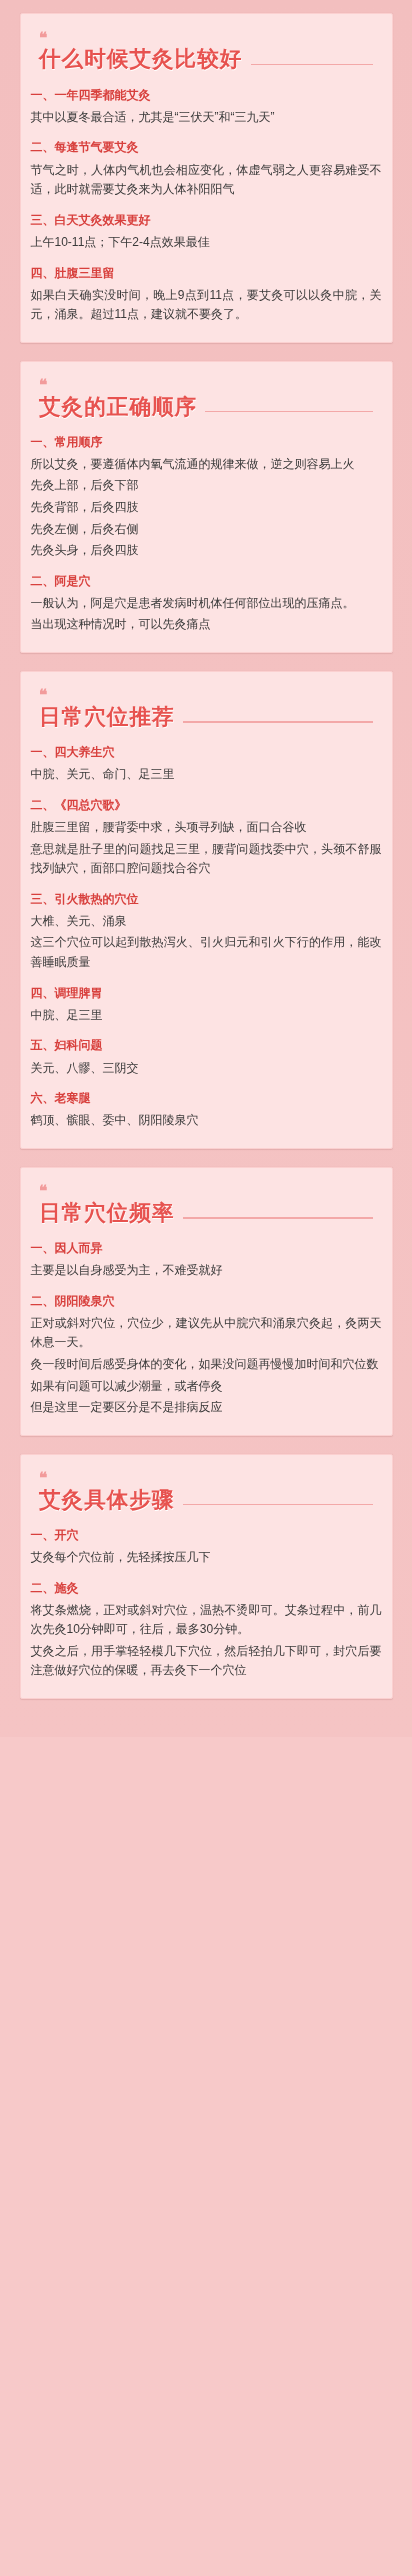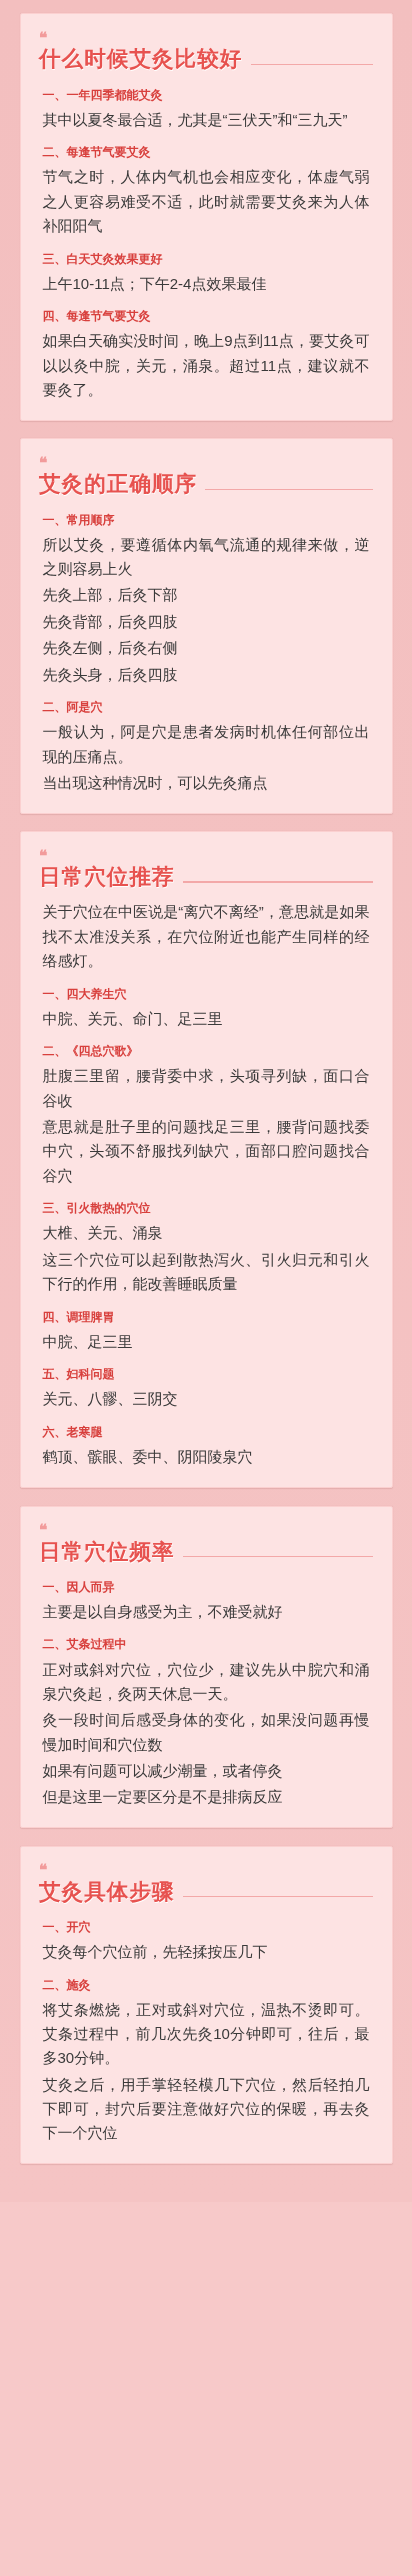--- a/index.html
+++ b/index.html
@@ -55,33 +55,33 @@
     text-align: center;
   }
   .title-underline {
     flex: 1;
     height: 1.5px;
     background: #f3a8a8;
     margin: 0 0 6.2px 8.2px;
     min-width: 10.3px;
   }
   .card-body {
-    padding: 0 22px;
+    padding: 0 10px;
   }
   .section-head {
     color: #d8403d;
     font-size: 12px;
     font-weight: bold;
     margin: 11.3px 0 4.1px 0;
     line-height: 1.5;
   }
   .section-head:first-child { margin-top: 3.1px; }
   .para {
     color: #3a3a3a;
-    font-size: 15px;
+    font-size: 12px;
     line-height: 1.62;
     margin: 0 0 2.1px 0;
     text-align: justify;
   }
 </style>
 </head>
 <body>
 
 <div class="page">
 
@@ -93,21 +93,21 @@
         <div class="title-underline"></div>
       </div>
     </div>
     <div class="card-body">
       <div class="section-head">一、一年四季都能艾灸</div>
       <p class="para">其中以夏冬最合适，尤其是“三伏天”和“三九天”</p>
       <div class="section-head">二、每逢节气要艾灸</div>
       <p class="para">节气之时，人体内气机也会相应变化，体虚气弱之人更容易难受不适，此时就需要艾灸来为人体补阳阳气</p>
       <div class="section-head">三、白天艾灸效果更好</div>
       <p class="para">上午10-11点；下午2-4点效果最佳</p>
-      <div class="section-head">四、每逢节气要艾灸</div>
+      <div class="section-head">四、肚腹三里留</div>
       <p class="para">如果白天确实没时间，晚上9点到11点，要艾灸可以以灸中脘，关元，涌泉。超过11点，建议就不要灸了。</p>
     </div>
   </div>
 
   <div class="card">
     <div class="card-header">
       <span class="quote-mark">❝</span>
       <div class="title-row">
         <div class="card-title">艾灸的正确顺序</div>
         <div class="title-underline"></div>
@@ -129,21 +129,20 @@
 
   <div class="card">
     <div class="card-header">
       <span class="quote-mark">❝</span>
       <div class="title-row">
         <div class="card-title">日常穴位推荐</div>
         <div class="title-underline"></div>
       </div>
     </div>
     <div class="card-body">
-      <p class="para">关于穴位在中医说是“离穴不离经”，意思就是如果找不太准没关系，在穴位附近也能产生同样的经络感灯。</p>
       <div class="section-head">一、四大养生穴</div>
       <p class="para">中脘、关元、命门、足三里</p>
       <div class="section-head">二、《四总穴歌》</div>
       <p class="para">肚腹三里留，腰背委中求，头项寻列缺，面口合谷收</p>
       <p class="para">意思就是肚子里的问题找足三里，腰背问题找委中穴，头颈不舒服找列缺穴，面部口腔问题找合谷穴</p>
       <div class="section-head">三、引火散热的穴位</div>
       <p class="para">大椎、关元、涌泉</p>
       <p class="para">这三个穴位可以起到散热泻火、引火归元和引火下行的作用，能改善睡眠质量</p>
       <div class="section-head">四、调理脾胃</div>
       <p class="para">中脘、足三里</p>
@@ -158,21 +157,21 @@
     <div class="card-header">
       <span class="quote-mark">❝</span>
       <div class="title-row">
         <div class="card-title">日常穴位频率</div>
         <div class="title-underline"></div>
       </div>
     </div>
     <div class="card-body">
       <div class="section-head">一、因人而异</div>
       <p class="para">主要是以自身感受为主，不难受就好</p>
-      <div class="section-head">二、艾条过程中</div>
+      <div class="section-head">二、阴阳陵泉穴</div>
       <p class="para">正对或斜对穴位，穴位少，建议先从中脘穴和涌泉穴灸起，灸两天休息一天。</p>
       <p class="para">灸一段时间后感受身体的变化，如果没问题再慢慢加时间和穴位数</p>
       <p class="para">如果有问题可以减少潮量，或者停灸</p>
       <p class="para">但是这里一定要区分是不是排病反应</p>
     </div>
   </div>
 
   <div class="card">
     <div class="card-header">
       <span class="quote-mark">❝</span>

